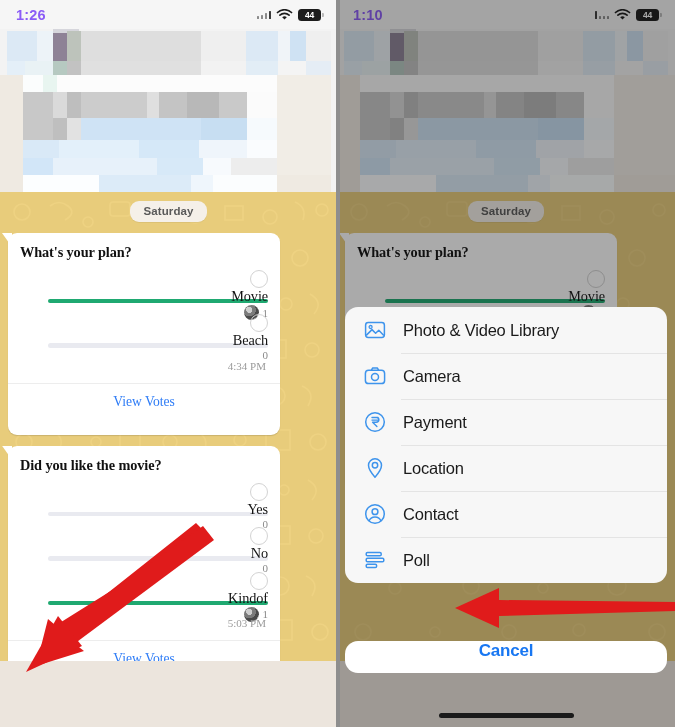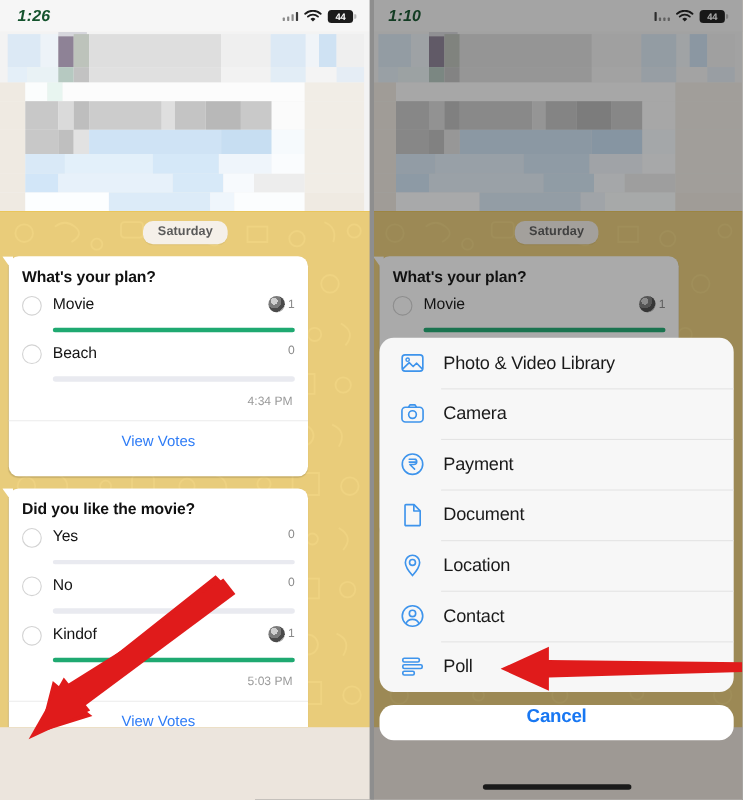--- a/index.html
+++ b/index.html
@@ -7,21 +7,21 @@
   body { font-family:"Liberation Sans", sans-serif; -webkit-font-smoothing:antialiased; }
 
   .screens { position:relative; width:675px; height:727px; display:flex; }
   .phone { position:relative; width:337px; height:727px; overflow:hidden; background:#ECE5DD; }
   .phone.right { width:338px; }
   .divider { position:absolute; left:336px; top:0; width:4px; height:727px; background:#8e8e8e; z-index:60; }
 
   
   .statusbar { position:relative; height:29px; background:#F6F6F6; display:flex; align-items:center;
                padding:0 16px; z-index:5; }
-  .sb-time { font-size:14.5px; font-weight:600; color:#14532d; letter-spacing:.2px;font-style:italic; }
+  .sb-time { font-size:14.5px; font-weight:600; color:#8b5cf6; letter-spacing:.2px; }
   .sb-right { margin-left:auto; display:flex; align-items:center; gap:5px; }
   .sig { display:flex; align-items:flex-end; gap:1.5px; height:9px; }
   .sig i { display:block; width:2.5px; background:#8b8b8b; border-radius:.5px; }
   .sig i:nth-child(1){height:3px;} .sig i:nth-child(2){height:4.5px;}
   .sig i:nth-child(3){height:6px;} .sig i:nth-child(4){height:8px;background:#3c3c3c;}
   .phone.right .sig i:nth-child(1){height:8px;background:#3c3c3c;}
   .phone.right .sig i:nth-child(2){height:3px;background:#8b8b8b;}
   .phone.right .sig i:nth-child(3){height:3px;background:#8b8b8b;}
   .phone.right .sig i:nth-child(4){height:3px;background:#8b8b8b;}
   .batt { position:relative; width:23px; height:12px; border-radius:3.5px; background:#1c1c1c;
@@ -35,28 +35,28 @@
 
   
   .chat { position:relative; height:469px; background:#eab308; overflow:hidden; }
   .doodles { position:absolute; inset:0; opacity:.55; }
 
   .daypill { position:relative; margin:9px auto 0; width:fit-content; padding:4px 13px 5px;
              background:#F5F0E9; border-radius:9px; font-size:11.5px; font-weight:600;
              color:#5a5a5a; letter-spacing:.1px; box-shadow:0 1px 0 rgba(0,0,0,.05); }
 
   .pollcard { position:relative; margin:11px 0 0 8px; width:272px; background:#fff;
-              border-radius:9px; box-shadow:0 1px 1px rgba(0,0,0,.13); }
+              border-radius:9px; box-shadow:0 1px 1px rgba(0,0,0,.13);font-family:Liberation Serif, serif; }
   .pollcard::before { content:""; position:absolute; left:-6px; top:0; width:10px; height:14px;
                       background:#fff; clip-path:polygon(100% 0,100% 100%,0 0); }
   .pc-body { padding:11px 12px 4px; }
   .pc-q { font-size:14.3px; font-weight:700; color:#111; letter-spacing:-.1px; margin-bottom:9px; }
 
   .opt { margin-bottom:2px; }
-  .opt-row { display:flex; align-items:flex-start; height:26px; }
+  .opt-row { display:flex; align-items:flex-end; height:26px;flex-direction:column; }
   .radio { width:18px; height:18px; border:1.6px solid #d3d3d3; border-radius:50%; flex:none; }
   .opt-label { font-size:14.3px; color:#141414; margin-left:10px; letter-spacing:-.1px; }
   .opt-right { margin-left:auto; display:flex; align-items:center; gap:3px; }
   .avatar { width:15px; height:15px; border-radius:50%; overflow:hidden; flex:none;
             background:radial-gradient(circle at 35% 32%, #cfcfcf 0 22%, #7b7b7b 23% 46%, #4a4a4a 47% 70%, #9a9a9a 71% 100%); }
   .cnt { font-size:11px; color:#8a8a8a; min-width:6px; text-align:right; }
   .bar { height:4.4px; border-radius:2.5px; background:#E9EAF0; margin:3px 0 11px 28px; }
   .bar.filled { background:#1FA971; }
 
   .pc-time { text-align:right; font-size:11px; color:#9a9a9a; padding:1px 2px 7px 0; }
@@ -592,29 +592,20 @@
       <div class="srow">
         <span class="sicon">
           <svg width="24" height="24" viewBox="0 0 24 24">
             <circle cx="12" cy="12" r="9.3" fill="none" stroke="#3E94EC" stroke-width="1.5"></circle>
             <path d="M9 7.5h6M9 10.1h6M13.5 7.5c1.6 0 2.4 1.1 2.4 2.3 0 1.4-1.1 2.4-2.8 2.4H9.6l4.3 4.3" fill="none" stroke="#3E94EC" stroke-width="1.4" stroke-linecap="round" stroke-linejoin="round"></path>
           </svg>
         </span>
         <span class="slabel">Payment</span>
       </div>
 
-      <div class="srow">
-        <span class="sicon">
-          <svg width="24" height="24" viewBox="0 0 24 24">
-            <path d="M6 2.8h7.4L19 8.4V21a.8.8 0 0 1-.8.8H6a.8.8 0 0 1-.8-.8V3.6A.8.8 0 0 1 6 2.8Z" fill="none" stroke="#3E94EC" stroke-width="1.5" stroke-linejoin="round"></path>
-            <path d="M13.2 2.9v5.6h5.6" fill="none" stroke="#3E94EC" stroke-width="1.5" stroke-linejoin="round"></path>
-          </svg>
-        </span>
-        <span class="slabel">Document</span>
-      </div>
 
       <div class="srow">
         <span class="sicon">
           <svg width="24" height="24" viewBox="0 0 24 24">
             <path d="M12 2.8c-3.6 0-6.5 2.9-6.5 6.5 0 4.6 6.5 11.9 6.5 11.9s6.5-7.3 6.5-11.9c0-3.6-2.9-6.5-6.5-6.5Z" fill="none" stroke="#3E94EC" stroke-width="1.5"></path>
             <circle cx="12" cy="9.3" r="2.7" fill="none" stroke="#3E94EC" stroke-width="1.5"></circle>
           </svg>
         </span>
         <span class="slabel">Location</span>
       </div>

